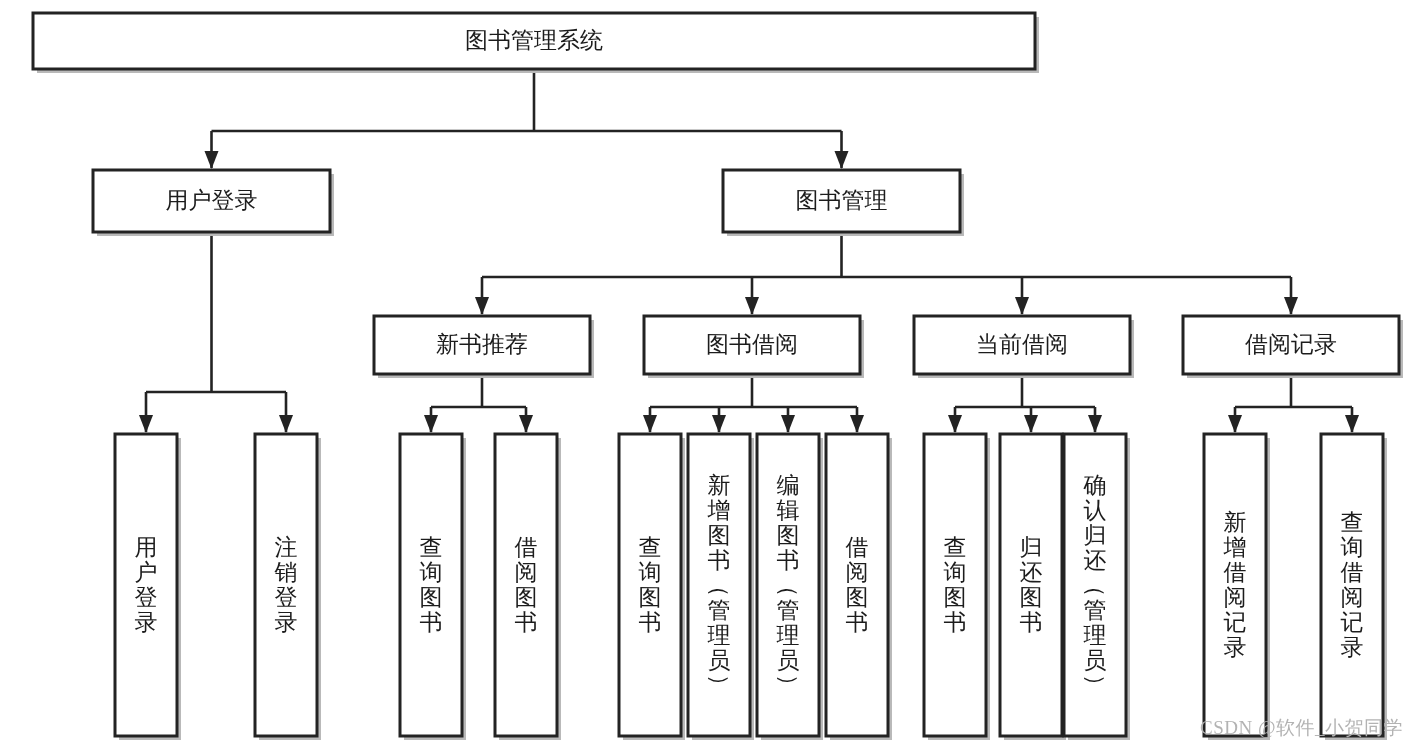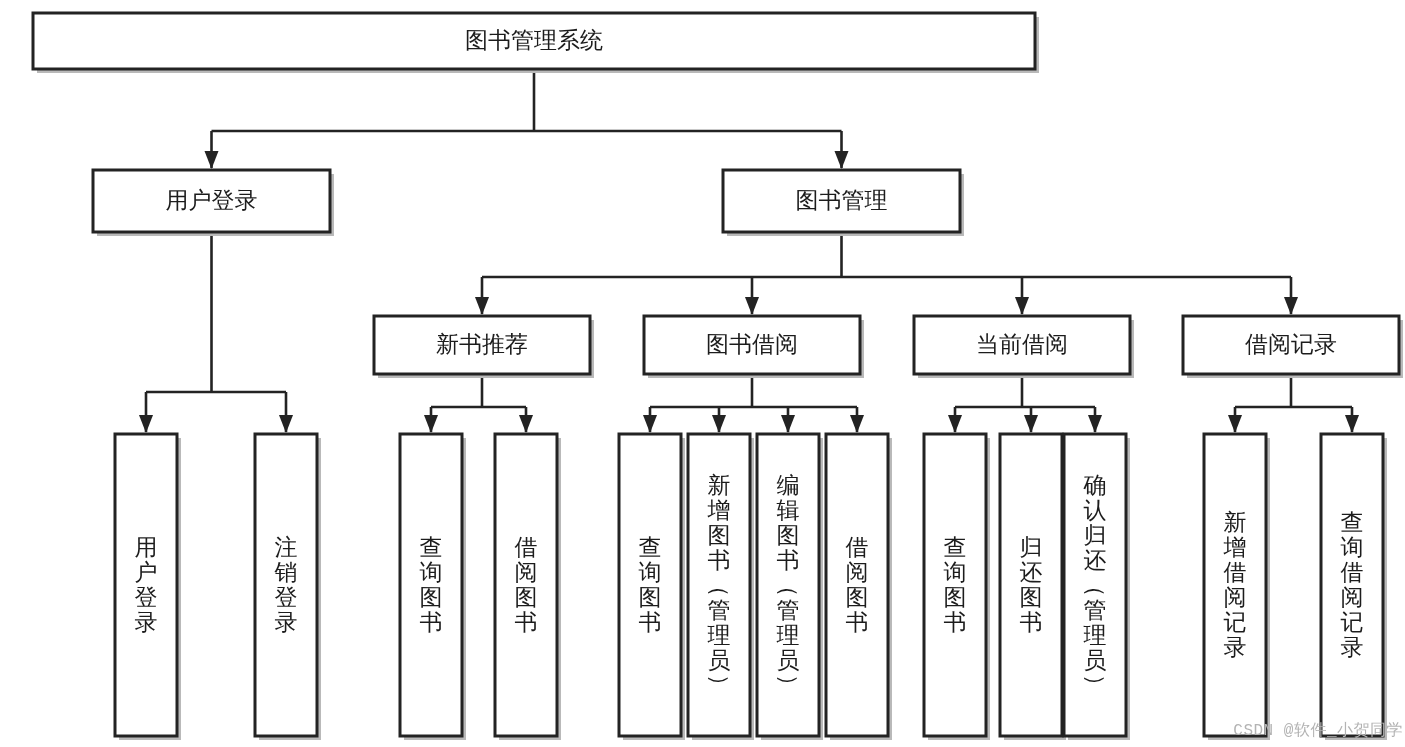--- a/index.html
+++ b/index.html
@@ -56,22 +56,22 @@
   .leaf-label {
     fill: #1c1c1c;
     font-family: "Liberation Sans", "DejaVu Sans", sans-serif;
     font-size: 23px;
     text-anchor: middle;
   }
   .watermark {
     position: absolute;
     right: 14px;
     bottom: 6px;
-    font-family: Liberation Mono, monospace;
-    font-size: 16px;
+    font-family: Liberation Serif, serif;
+    font-size: 19px;
     color: #b3b3b3;
     letter-spacing: 0.5px;
     white-space: nowrap;
   }
 </style>
 </head>
 <body>
 
 <div id="diagram-root">
   <svg id="flow" viewBox="0 0 1405 747" xmlns="http://www.w3.org/2000/svg">

